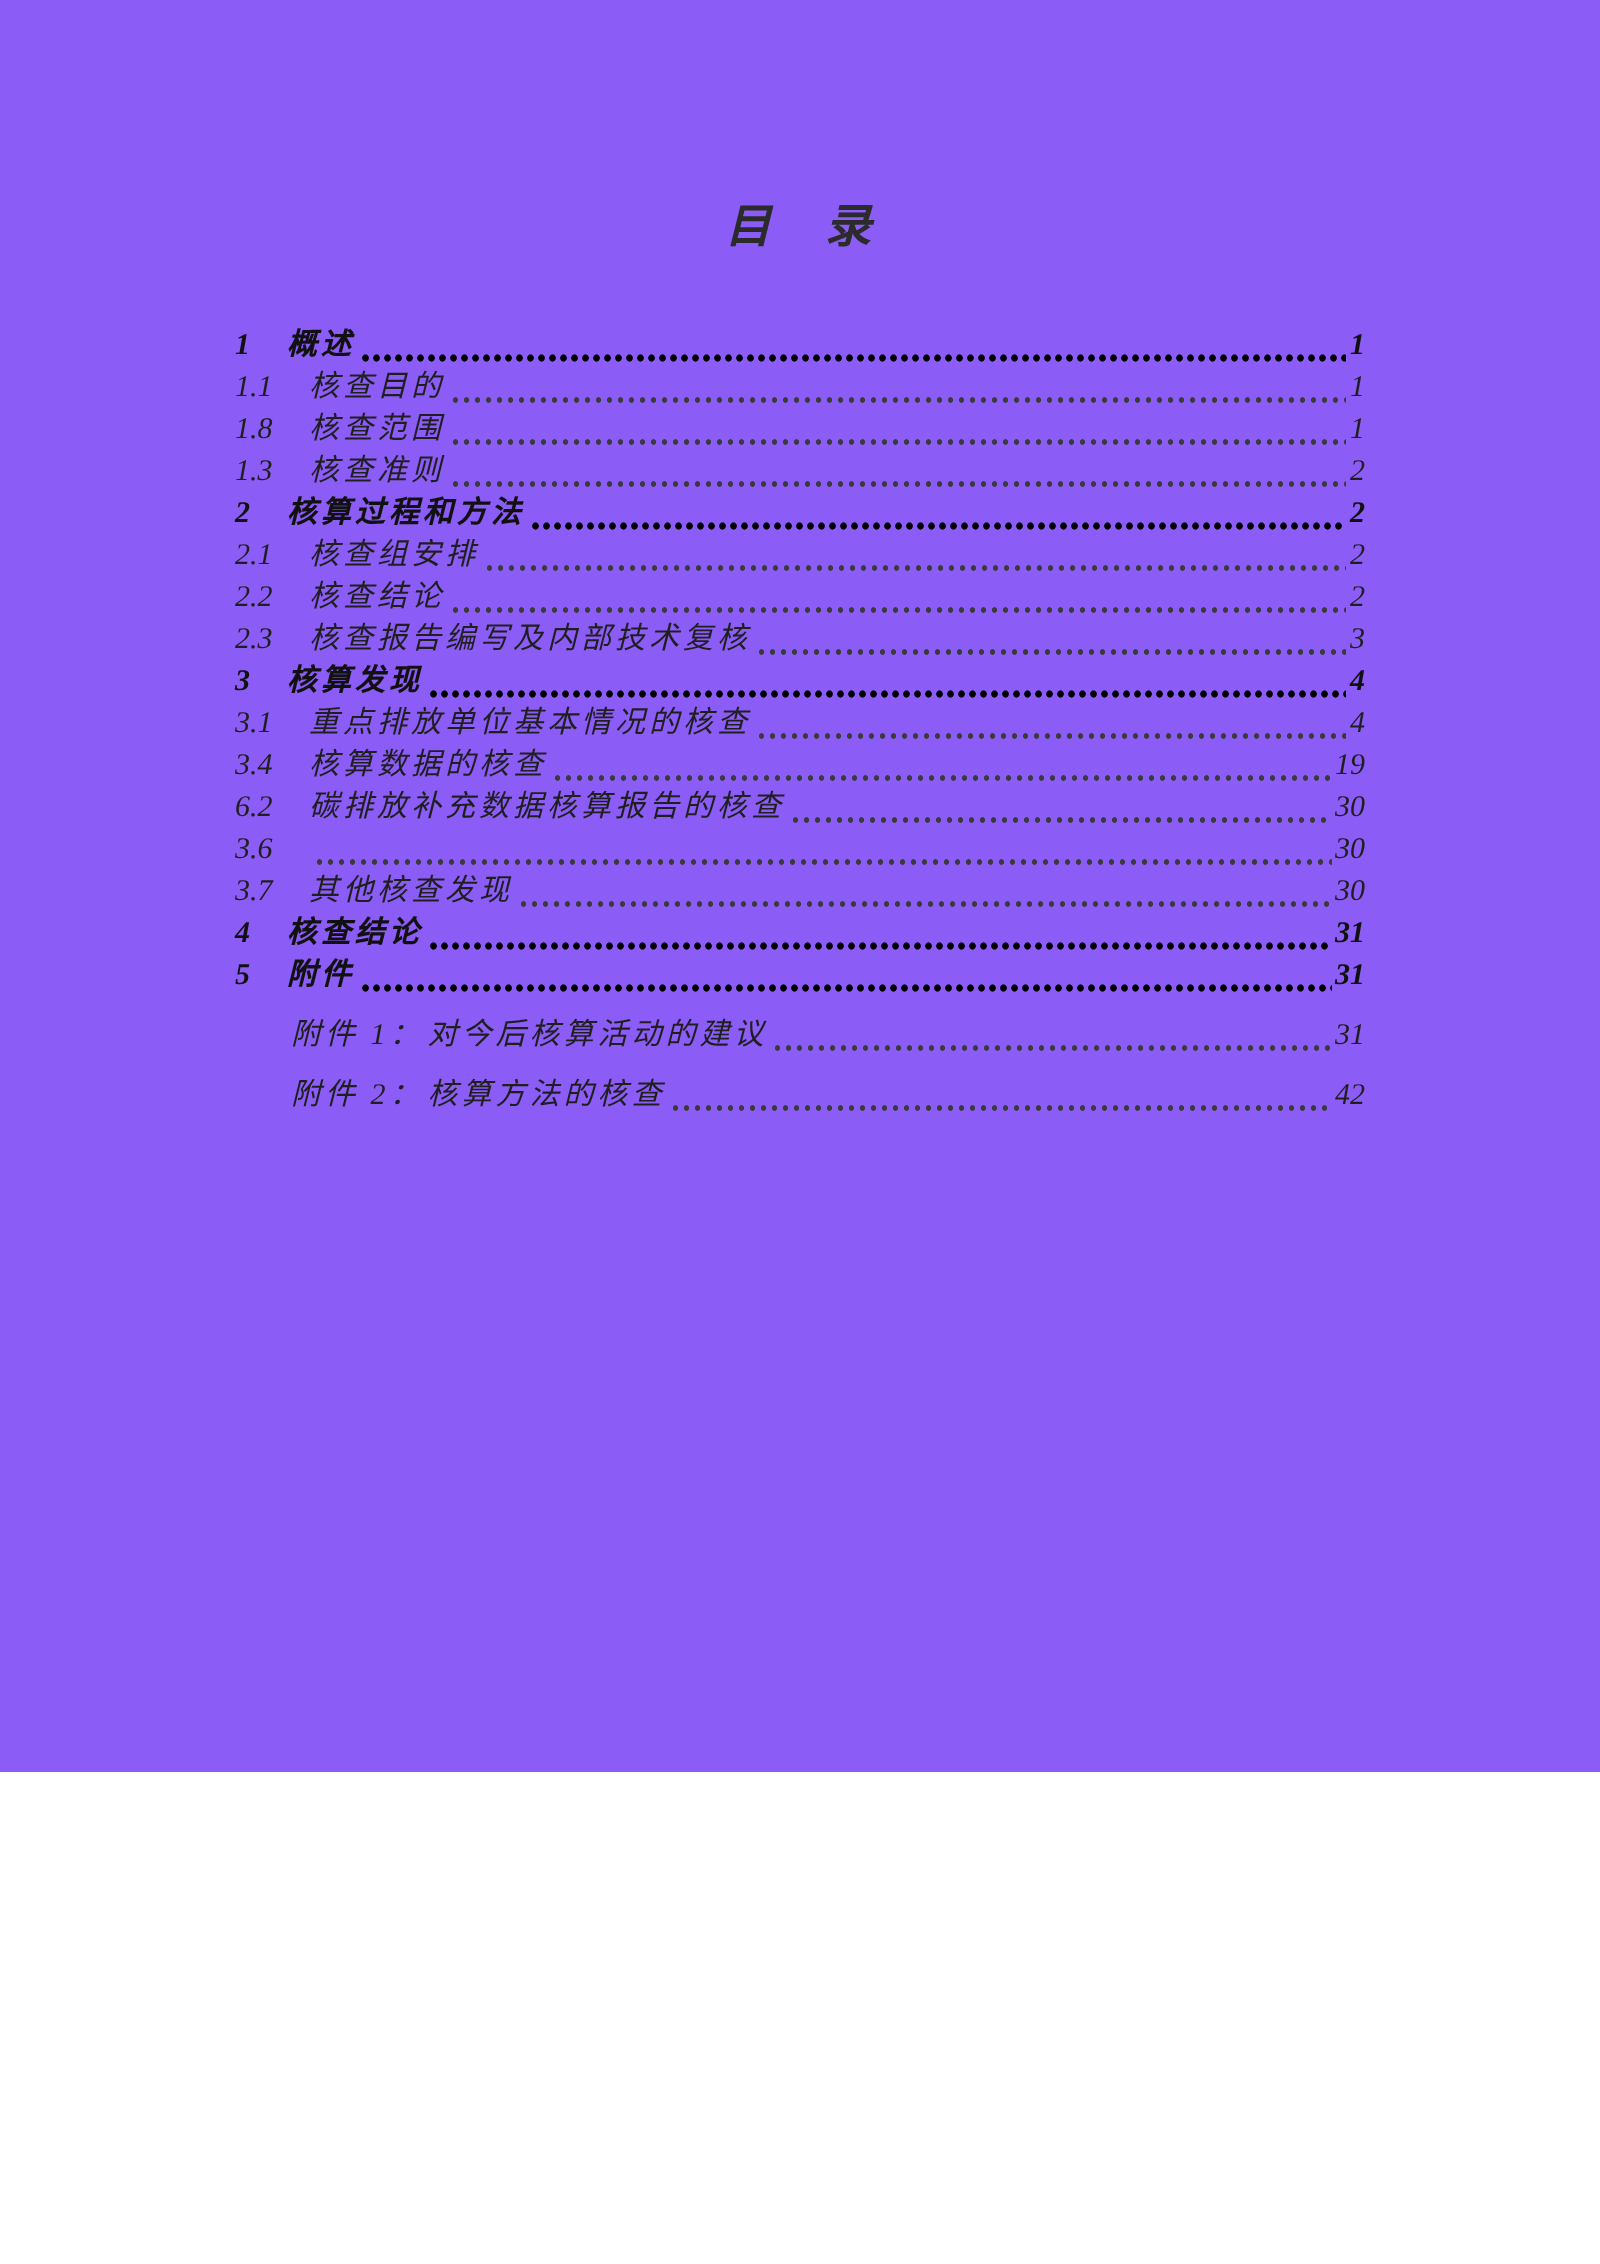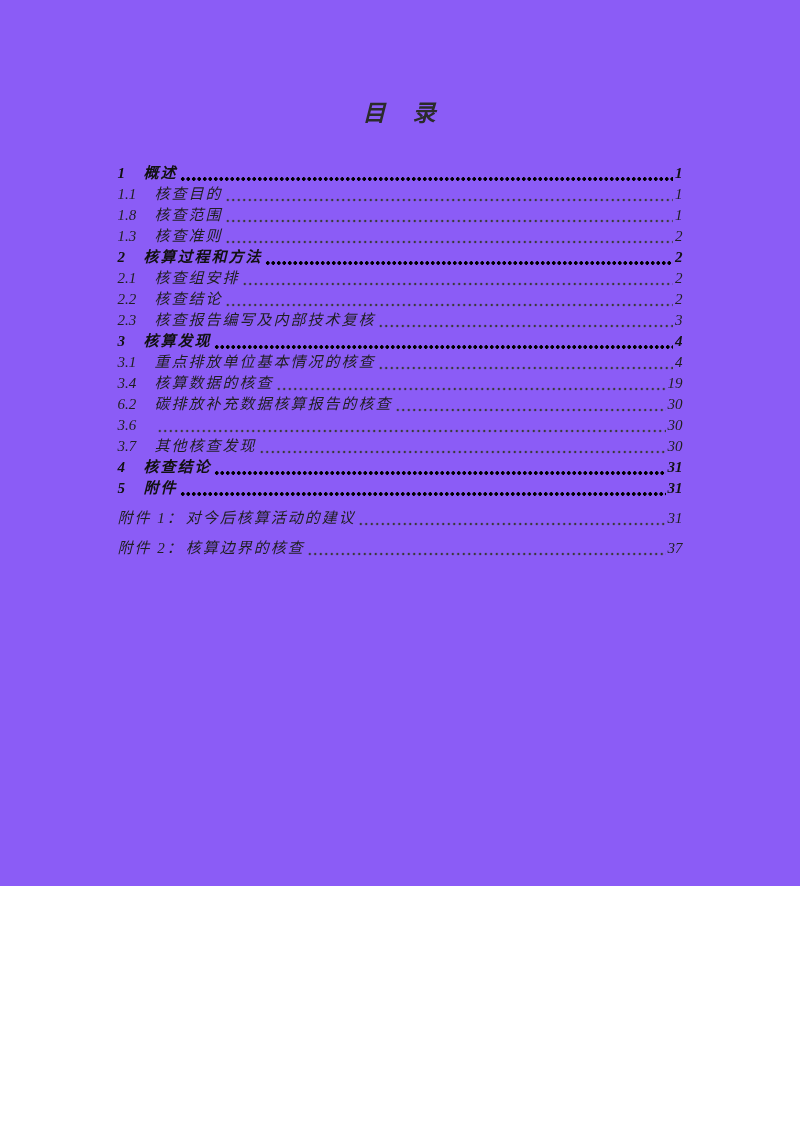--- a/index.html
+++ b/index.html
@@ -76,20 +76,21 @@
   }
   
   .toc-row.level-2 .num {
     width: 37px;
   }
   
   .toc-row.appendix {
     margin-top: 9px;
   }
   .toc-row.appendix .num {
+    margin-left: 28px;
     margin-right: 2px;
     letter-spacing: 2px;
   }
 </style>
 </head>
 <body>
 
 <div class="page">
   <div class="doc-title">目　录</div>
 
@@ -209,18 +210,18 @@
 
   <div class="toc-row appendix">
     <span class="num">附件 1：</span>
     <span class="label">对今后核算活动的建议</span>
     <span class="dots"></span>
     <span class="pageno">31</span>
   </div>
 
   <div class="toc-row appendix">
     <span class="num">附件 2：</span>
-    <span class="label">核算边界的核查</span>
-    <span class="dots"></span>
-    <span class="pageno">37</span>
+    <span class="label">核算方法的核查</span>
+    <span class="dots"></span>
+    <span class="pageno">42</span>
   </div>
 </div>
 </div>
 
 </body></html>

